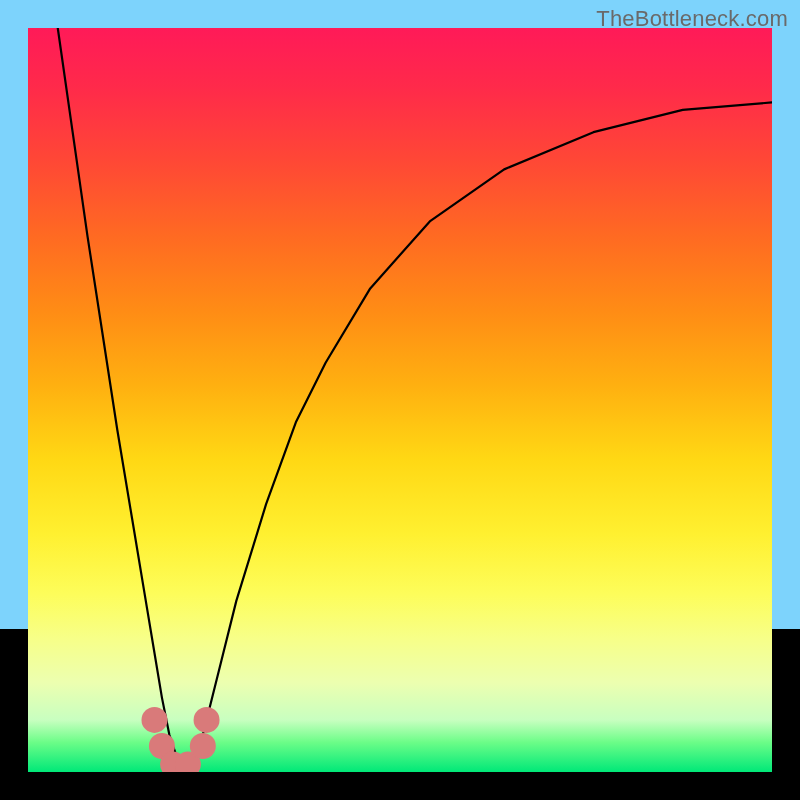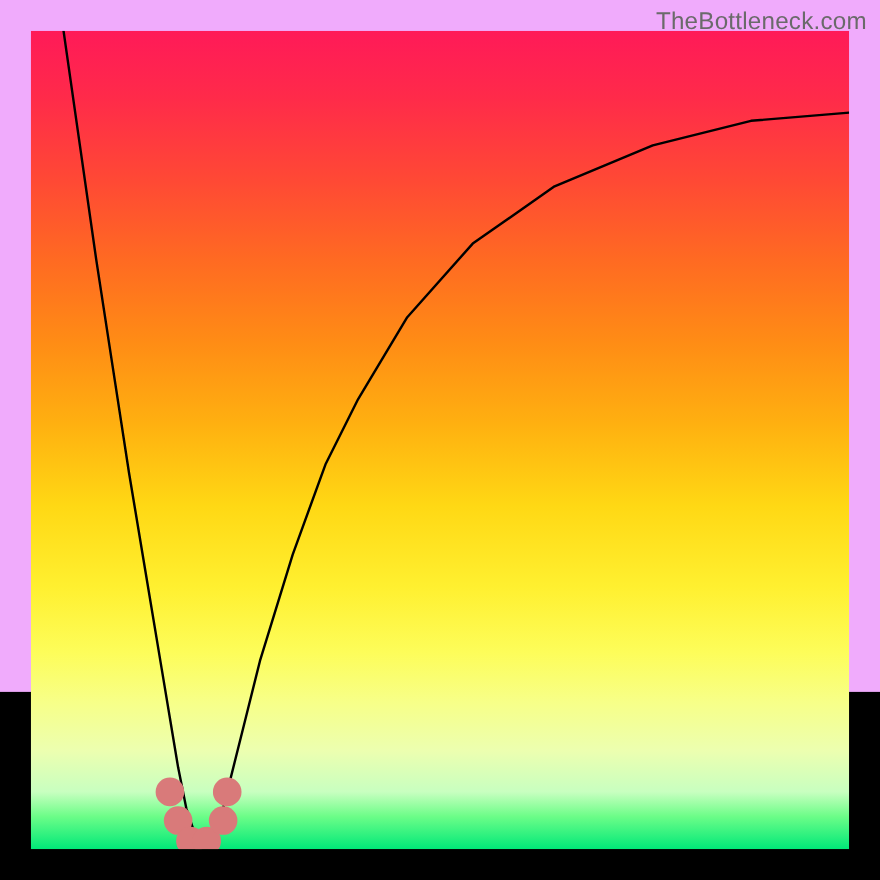--- a/index.html
+++ b/index.html
@@ -1,20 +1,20 @@
 <!DOCTYPE html>
 <html><head>
 <meta charset="utf-8">
 <style>
   * { margin: 0; padding: 0; box-sizing: border-box; }
   body { width: 800px; height: 800px; overflow: hidden; background: #000; font-family: Arial, sans-serif; }
   .frame {
     width: 800px;
     height: 629px;
-    background: #f0abfc;
+    background: #7dd3fc;
     position: relative;
   }
   .plot-area {
     position: absolute;
     left: 28px;
     top: 28px;
     width: 744px;
     height: 744px;
     overflow: hidden;
   }

